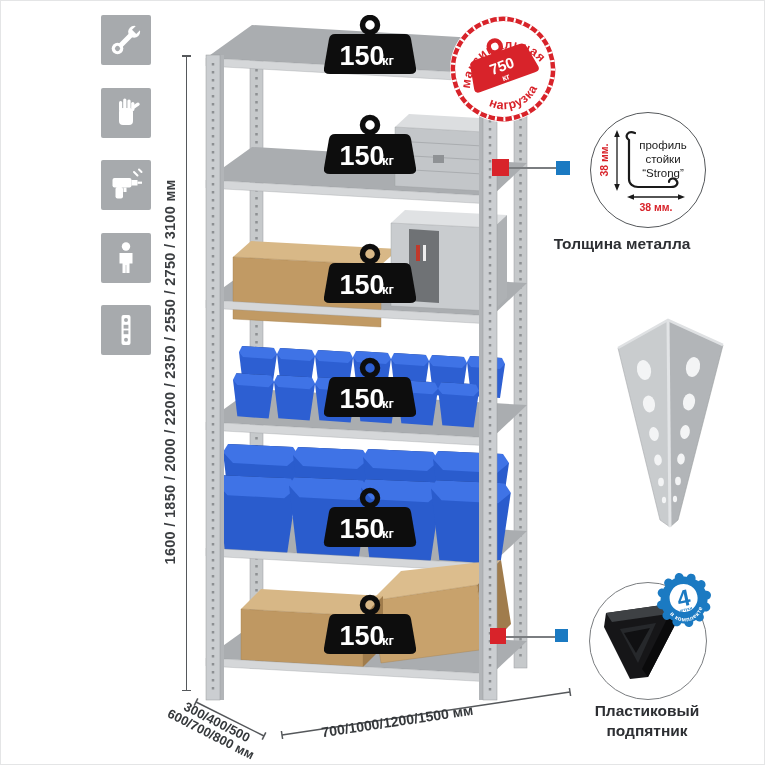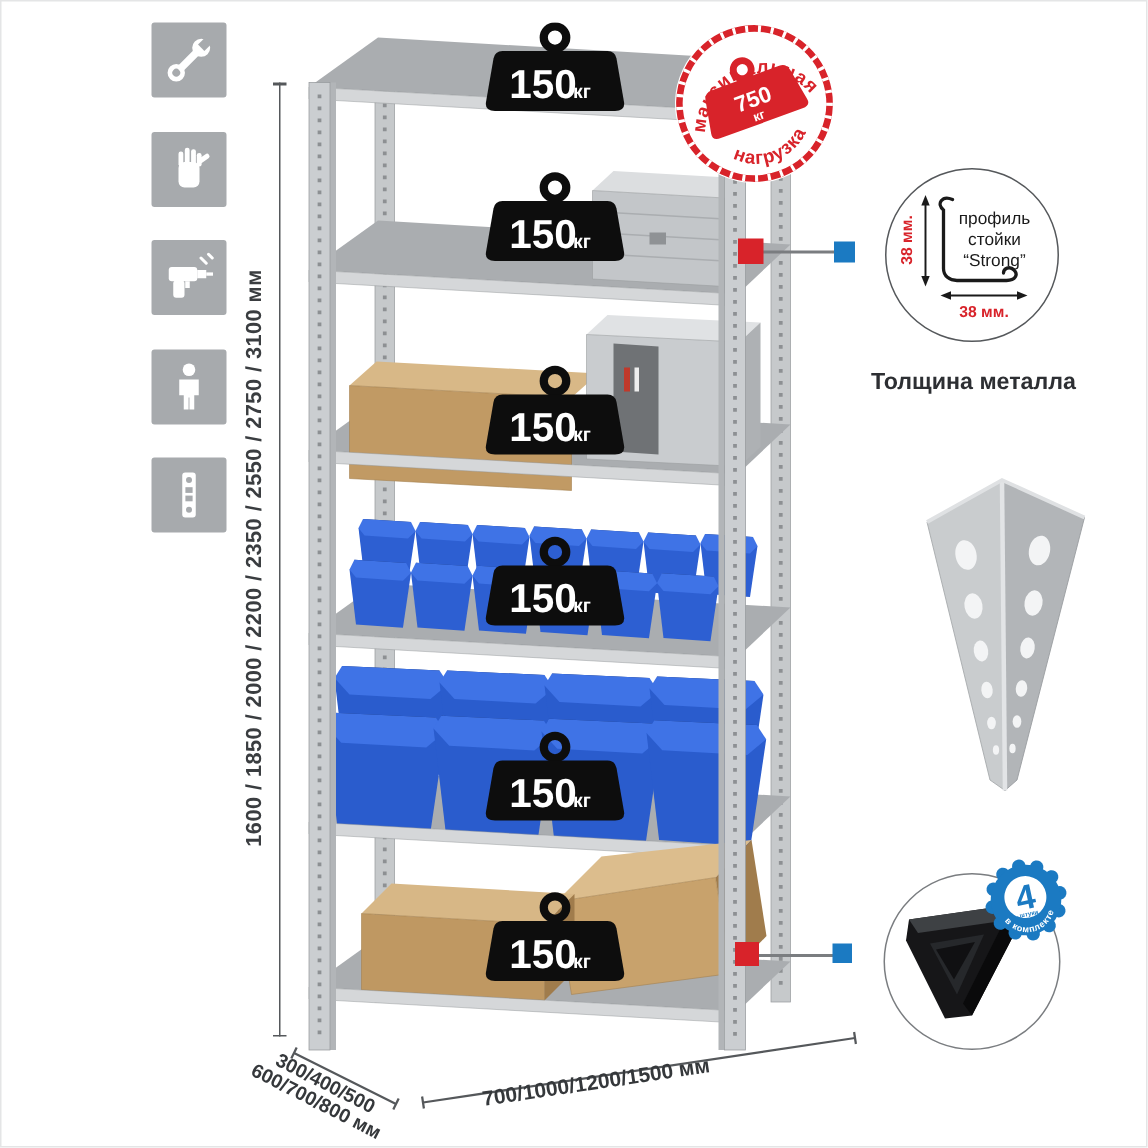--- a/index.html
+++ b/index.html
@@ -21,21 +21,21 @@
   .c-line{position:absolute;height:2px;background:#7a7d80;}
   .sq{position:absolute;}
   .sq.red{background:#d8232a;}
   .sq.blue{background:#1b7ac2;}
   
   .circ{position:absolute;border-radius:50%;background:#fff;}
   .circ.profile{left:590px;top:112px;width:114px;height:114px;border:1.8px solid #55585b;}
   .circ.foot{left:589px;top:582px;width:116px;height:116px;border:1.5px solid #7a7d80;}
   .caption{position:absolute;text-align:center;font-weight:bold;color:#2d2f33;
     font-size:15.5px;line-height:20px;}
-  .caption.top{left:573px;top:234px;width:152px;margin-top:11px;}
+  .caption.top{left:546px;top:234px;width:152px;}
   .caption.foot{left:578px;top:701px;width:138px;}
   svg text{font-family:"Liberation Sans",sans-serif;}
   .wt-num{font-weight:bold;font-size:27px;fill:#ffffff;}
   .wt-unit{font-weight:bold;font-size:13px;fill:#ffffff;}
   .dim-text{font-weight:bold;font-size:13px;fill:#35383b;}
   .dim-text-w{font-weight:bold;font-size:14px;fill:#35383b;}
   .stamp-arc{font-weight:bold;font-size:12.5px;fill:#d8232a;letter-spacing:.6px;}
   .red-dim{font-weight:bold;font-size:10.5px;fill:#d8232a;}
   .prof-label{font-size:11.5px;fill:#1a1a1a;font-weight:500;}
 </style>
@@ -328,20 +328,22 @@
     <circle cx="28" cy="26" r="14" fill="#ffffff"></circle>
     <text x="28" y="34" text-anchor="middle" font-size="23" font-weight="bold" fill="#1b7ac2">4</text>
     <text x="28" y="38.8" text-anchor="middle" font-size="4.2" font-weight="bold" fill="#1b7ac2">штуки</text>
     <path id="badgeArc" d="M9.5,31 A18.5,18.5 0 0 0 46.5,31" fill="none"></path>
     <text font-size="6" font-weight="bold" fill="#ffffff" letter-spacing="0.5">
       <textPath href="#badgeArc" startOffset="50%" text-anchor="middle">в комплекте</textPath>
     </text>
   </g>
 </svg>
 <div class="caption foot">
+  <div>Пластиковый</div>
+  <div>подпятник</div>
 </div>
 
 <svg style="position:absolute;left:155px;top:682px" width="430" height="83" viewBox="0 0 430 83">
   <g stroke="#55585b" stroke-width="1.5">
     <line x1="41" y1="20" x2="109" y2="54"></line>
     <line x1="39.2" y1="23.6" x2="42.8" y2="16.4"></line>
     <line x1="107.2" y1="57.6" x2="110.8" y2="50.4"></line>
   </g>
   <g transform="translate(60,44) rotate(27)">
     <text class="dim-text" x="0" y="0" text-anchor="middle">300/400/500</text>

